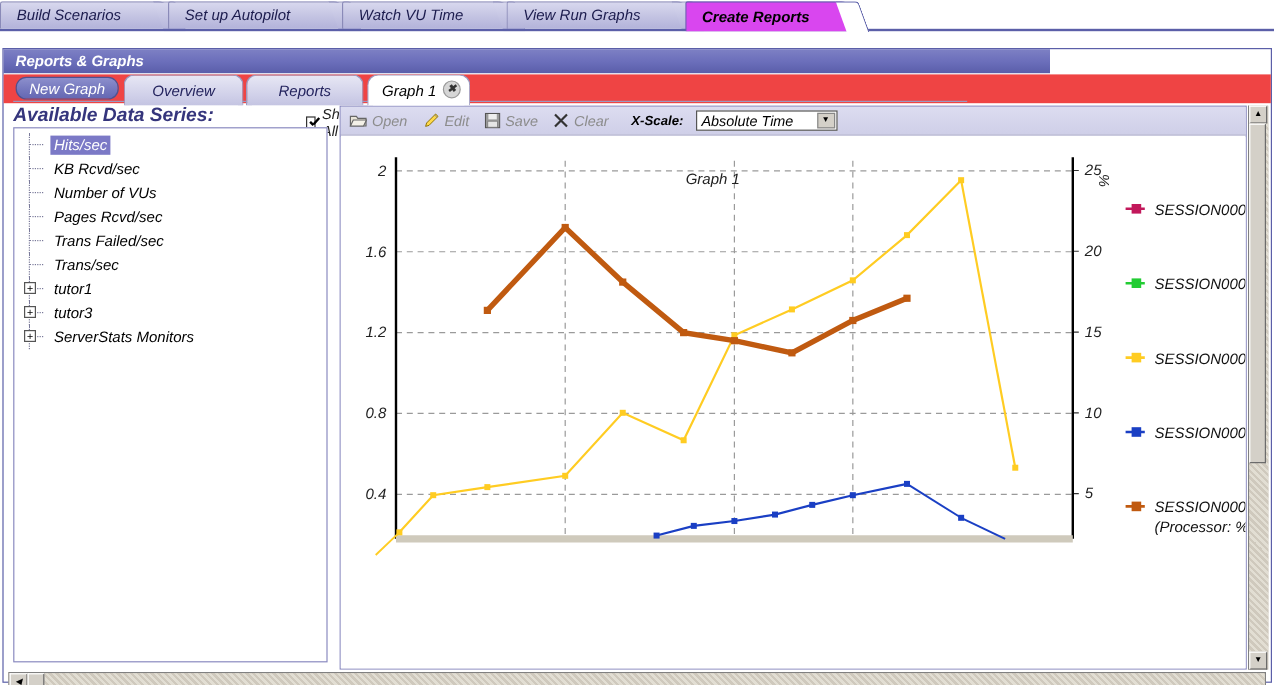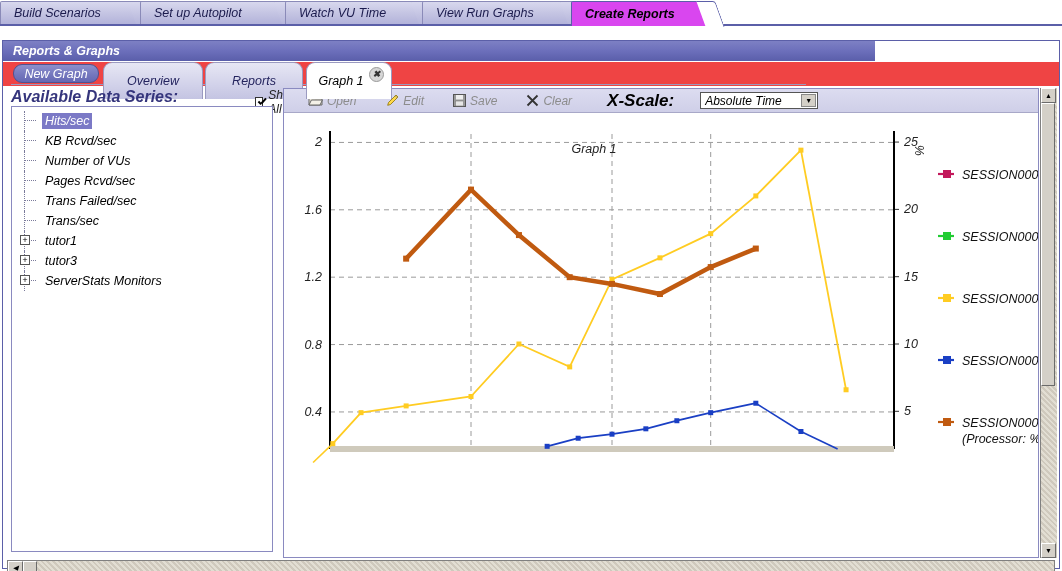--- a/index.html
+++ b/index.html
@@ -41,21 +41,21 @@
     position:absolute;left:0;top:0;width:872px;height:20px;
     background:linear-gradient(to bottom,#7d80c4 0%,#6c6fbb 50%,#5a5eaa 100%);
     color:#fff;font-weight:bold;font-size:12.5px;
     display:flex;align-items:center;padding-left:10px;box-sizing:border-box;
   }
 
   
   .subtabs{position:absolute;left:0;top:21px;width:1056px;height:24px;background:#ef4444;}
   .subtabs .rule{position:absolute;left:8px;top:22px;width:795px;height:1px;background:#9a9ac0;}
   .stab{
-    position:absolute;top:0px;height:37px;box-sizing:border-box;
+    position:absolute;top:0px;height:26px;box-sizing:border-box;
     border:1px solid #9a9ac0;border-bottom:none;border-radius:9px 9px 0 0;
     background:linear-gradient(to bottom,#e7e7f4 0%,#d2d2ea 60%,#c4c4e2 100%);
     display:flex;align-items:center;justify-content:center;
     font-size:12.5px;color:#24245e;
   }
   .stab.white{background:#ffffff;border-color:#9a9ac0;color:#000;z-index:4;}
   .stab.newgraph{
     border-radius:9px;height:19px;top:2px;
     background:linear-gradient(to bottom,#8c8fcc 0%,#7376bd 60%,#6568b3 100%);
     color:#ffffff;border:1px solid #4f5290;
@@ -84,23 +84,23 @@
     position:absolute;left:8px;top:4px;width:10px;height:10px;border:1px solid #555;background:#fff;
     font-size:9px;line-height:9px;text-align:center;color:#000;box-sizing:border-box;
   }
   .tnode .lbl{margin-left:30px;padding:1px 3px;}
   .tnode.sel .lbl{background:#7b79c6;color:#fff;}
 
   
   .rightpane{position:absolute;left:280px;top:47px;width:756px;height:470px;border:1px solid #8a8ac0;background:#fff;box-sizing:border-box;}
   .toolbar{position:absolute;left:0;top:0;width:754px;height:24px;
     background:linear-gradient(to bottom,#dcdcf0 0%,#cfcfe8 100%);
-    border-bottom:1px solid #a8a8c8;display:flex;align-items:center;gap:21px;padding-left:20px;box-sizing:border-box;}
+    border-bottom:1px solid #a8a8c8;display:flex;align-items:center;gap:5px;padding-left:3px;box-sizing:border-box;}
   .tbtn{display:flex;align-items:center;gap:4px;color:#8c8c8c;font-size:12px;padding:1px 4px;}
-  .tlabel{font-size:17px;color:#000;font-weight:bold;margin-left:10px;}
+  .tlabel{font-size:11px;color:#000;font-weight:bold;margin-left:10px;}
   .xsel{
     margin-left:5px;width:118px;height:17px;border:1px solid #555;background:#fff;
     display:flex;align-items:center;font-size:12px;color:#000;padding-left:4px;box-sizing:border-box;position:relative;
   }
   .xsel .arrow{position:absolute;right:1px;top:1px;width:15px;height:13px;background:#d4d0c8;border:1px solid #888;
     display:flex;align-items:center;justify-content:center;font-size:7px;box-sizing:border-box;}
 
   
   .chartarea{position:absolute;left:0;top:25px;width:754px;height:443px;background:#fff;overflow:hidden;}
   .chart-title{position:absolute;left:0;top:28px;width:620px;text-align:center;font-size:12.5px;color:#222;}

